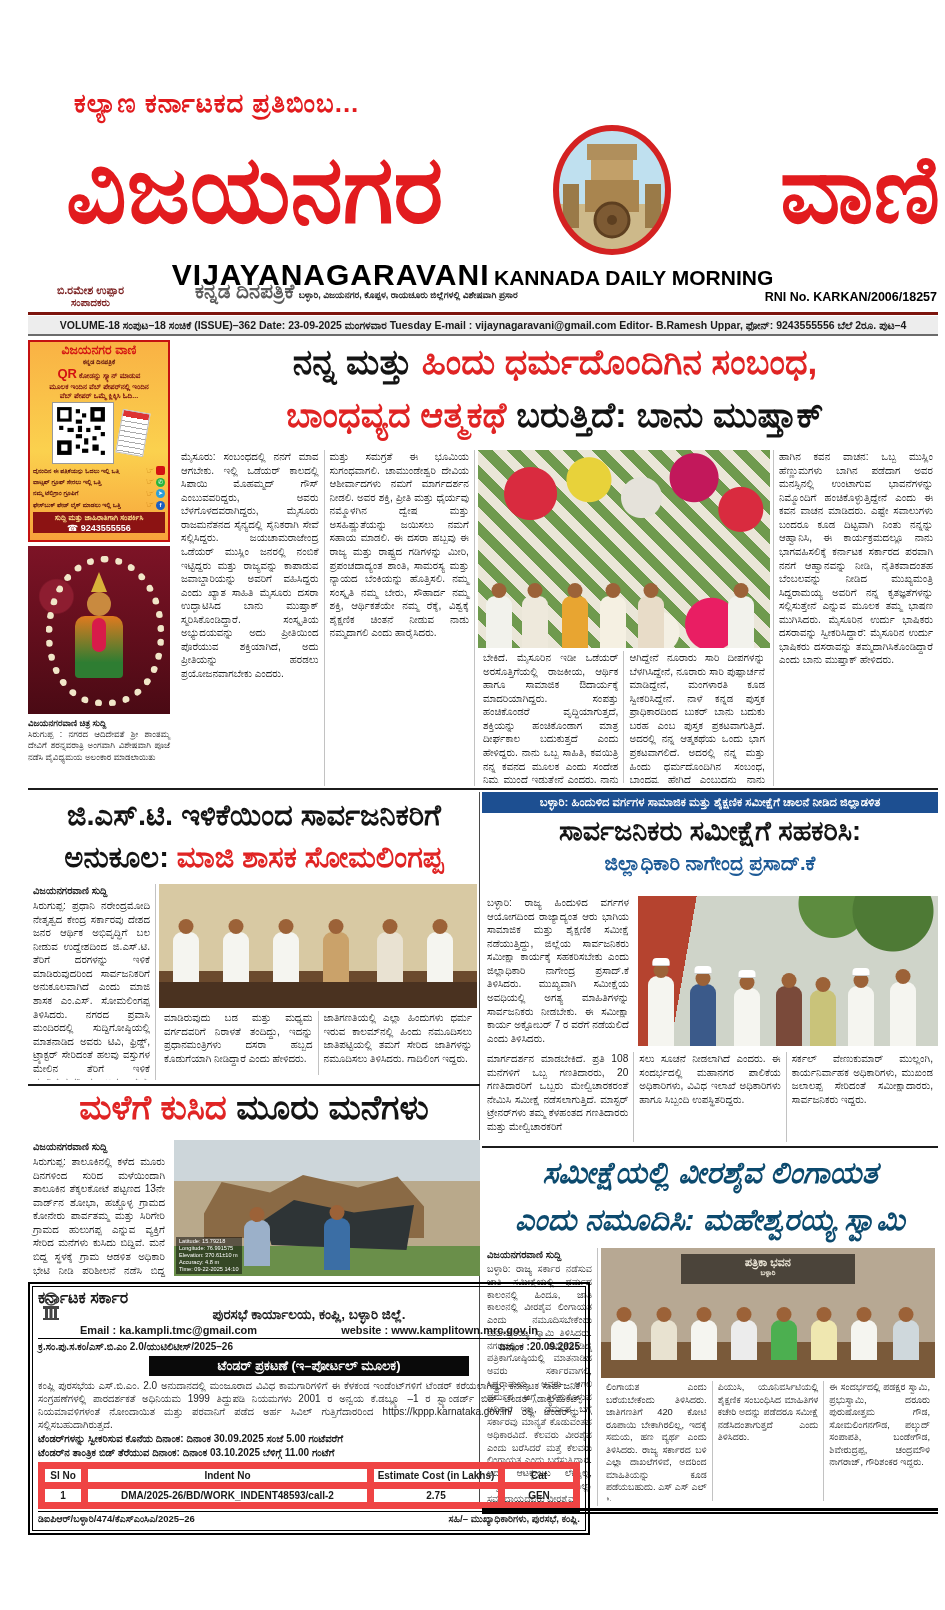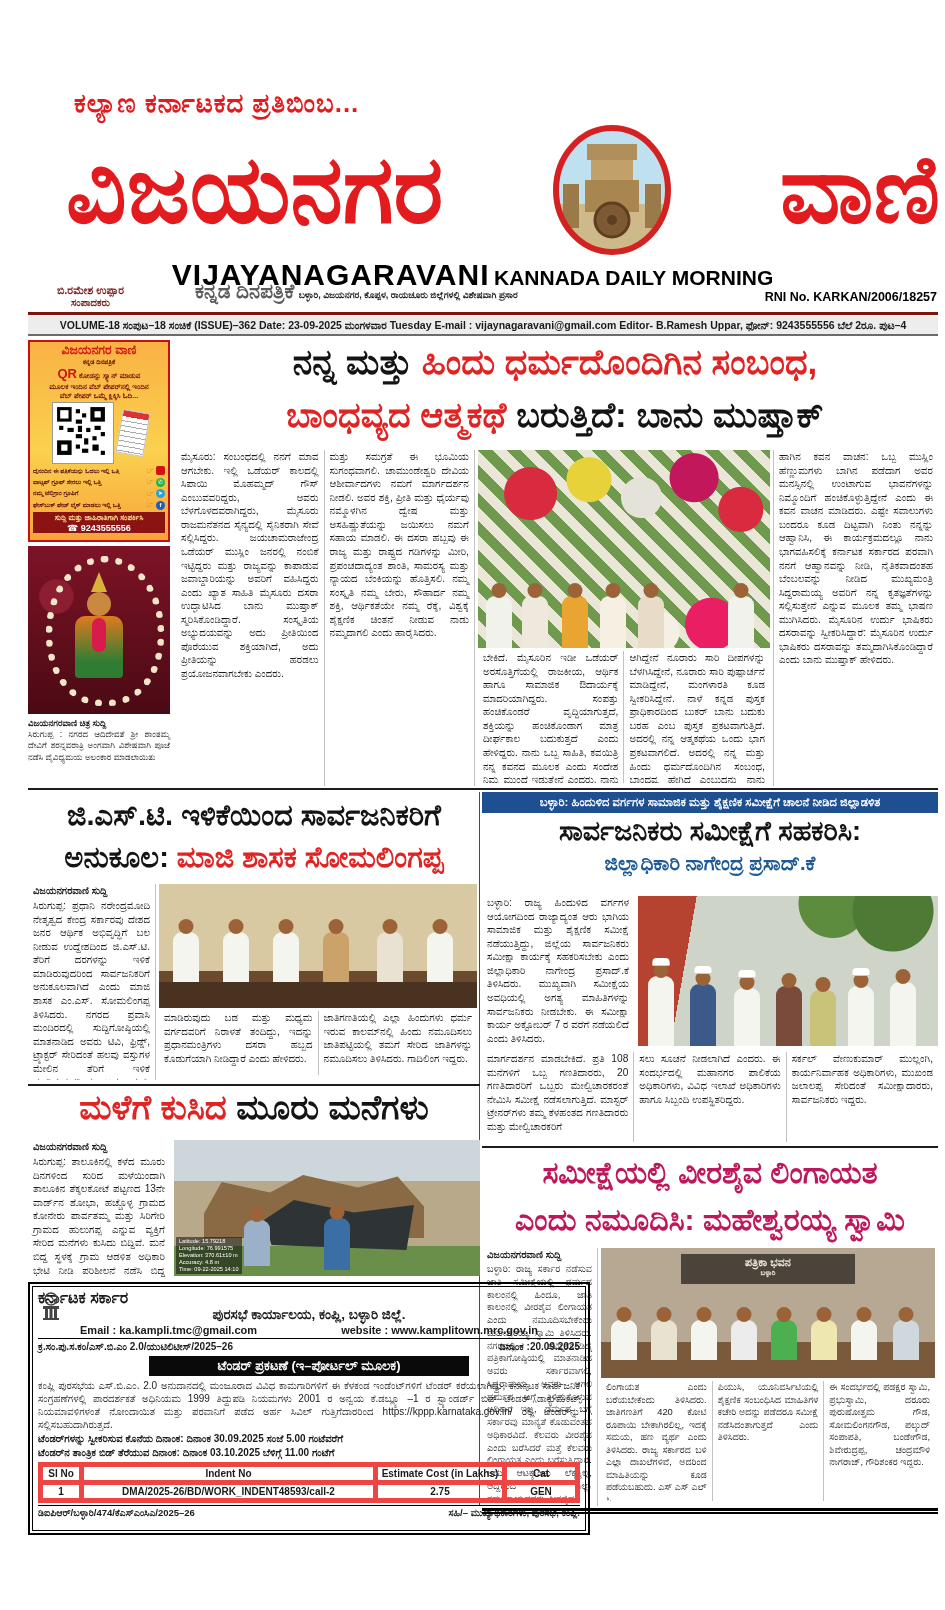--- a/index.html
+++ b/index.html
@@ -102,40 +102,40 @@
   .rain-body{left:28px;top:1140px;width:452px;height:138px;}
   .rain-photo{position:relative;width:306px;height:136px;flex:0 0 auto;margin-left:4px;overflow:hidden;
      background:linear-gradient(180deg,#cdd6da 0 30%,#b9a98b 30% 78%,#6a8f4a 78%);}
   .house{position:absolute;left:30px;top:28px;width:220px;height:70px;background:#8a6a45;
      clip-path:polygon(0 65%,8% 20%,30% 35%,45% 10%,70% 28%,88% 12%,100% 55%,100% 100%,0 100%);}
   .tarp{position:absolute;left:90px;top:60px;width:150px;height:50px;background:#2e3436;
      clip-path:polygon(0 40%,20% 0,60% 25%,100% 10%,95% 100%,5% 90%);}
   .gps{position:absolute;left:2px;bottom:2px;background:rgba(0,0,0,.5);color:#fff;font-size:5.6px;line-height:1.25;
        padding:1px 3px;white-space:pre-line;}
   
-  .lg-h{left:482px;top:1150px;width:456px;text-align:center;font-weight:800;font-size:30px;color:#be185d;line-height:1.55;white-space:nowrap;}
+  .lg-h{left:482px;top:1150px;width:456px;text-align:center;font-weight:800;font-size:30px;color:#0c4a6e;line-height:1.55;white-space:nowrap;font-style:italic;}
   .lg-body{left:482px;top:1248px;width:456px;height:258px;}
   .lg-right{width:334px;flex:0 0 auto;padding:0 3px;border-left:1px solid #c2c2c2;}
   .press-photo{position:relative;width:100%;height:130px;background:linear-gradient(180deg,#b7a893 0 72%,#7a5a3a 72%);overflow:hidden;}
   .press-banner{position:absolute;left:24%;top:6px;width:52%;height:30px;background:#4b443a;color:#efe9da;
       text-align:center;font-weight:800;font-size:11px;line-height:1.2;padding-top:2px;box-sizing:border-box;}
   .press-banner small{font-size:7px;font-weight:700;display:block;}
   .lg-sub{display:flex;height:120px;margin-top:3px;}
   
   .tender{left:28px;top:1282px;width:562px;height:253px;border:2px solid #000;box-sizing:border-box;padding:2px;}
   .tender-in{border:1px solid #000;width:100%;height:100%;box-sizing:border-box;padding:2px 5px;overflow:hidden;position:relative;}
   .t-gov{text-align:left;font-weight:700;font-size:16px;}
   .t-off{text-align:center;font-weight:800;font-size:13.5px;}
   .t-mailrow{display:flex;justify-content:space-around;font-weight:800;font-size:11px;margin-top:1px;}
   .t-refrow{display:flex;justify-content:space-between;font-weight:700;font-size:10px;border-top:1px solid #000;margin-top:2px;padding-top:2px;}
   .t-title{width:320px;margin:3px auto;background:#0a0a0a;color:#fff;text-align:center;font-weight:800;font-size:13px;padding:2px 0;}
   .t-body{font-size:10px;line-height:1.3;text-align:justify;}
   .t-line{font-size:10px;font-weight:700;margin-top:2px;}
   .t-table{width:100%;border-collapse:collapse;margin-top:3px;font-size:10px;}
-  .t-table th,.t-table td{border:5px solid #ef4444;padding:1px 3px;text-align:center;font-weight:800;}
+  .t-table th,.t-table td{border:7px solid #ef4444;padding:1px 3px;text-align:center;font-weight:800;}
   .t-foot{display:flex;justify-content:space-between;font-size:9.5px;font-weight:700;border-top:1px solid #000;margin-top:2px;padding-top:1px;}
   .emblem{position:absolute;left:6px;top:4px;}
   
   .dbl{left:482px;top:1508px;width:456px;height:6px;border-top:3px solid #000;border-bottom:2px solid #000;box-sizing:border-box;}
 </style>
 </head>
 <body>
 
 <div id="page">
 

